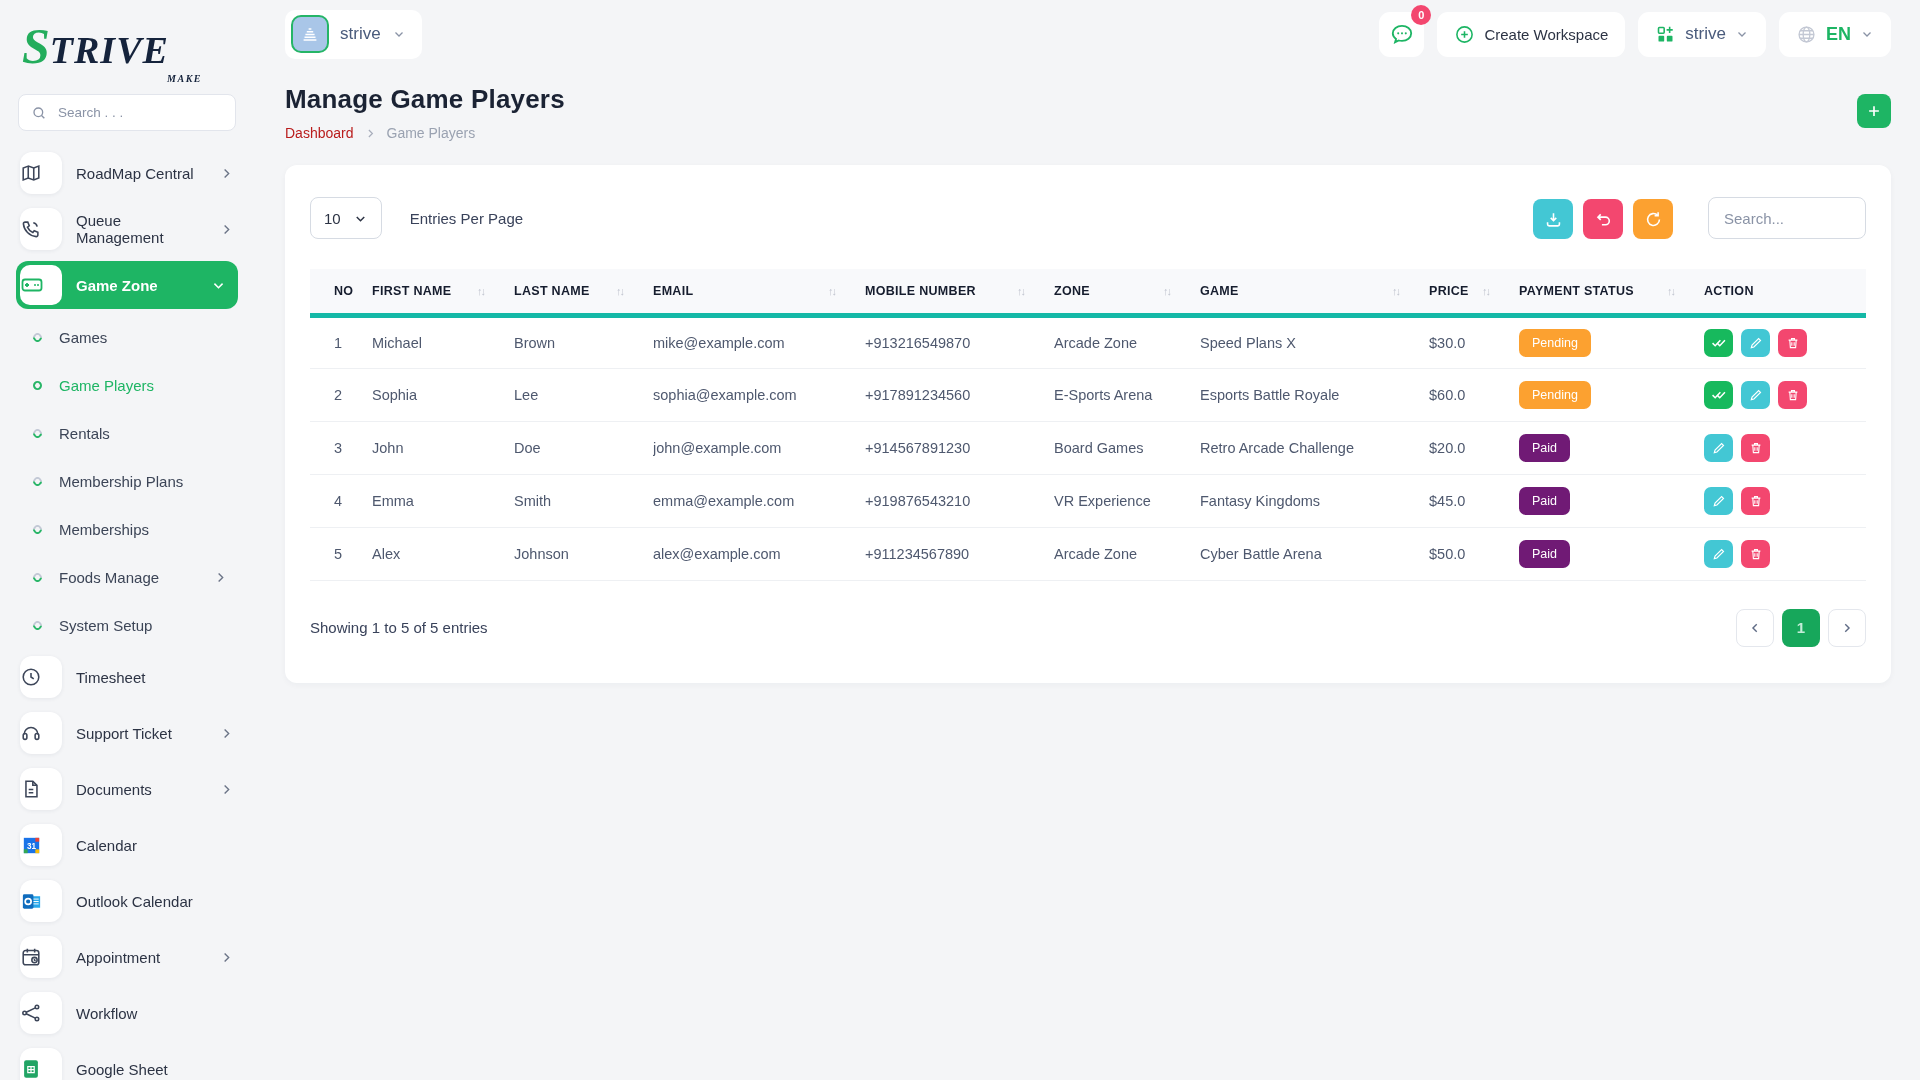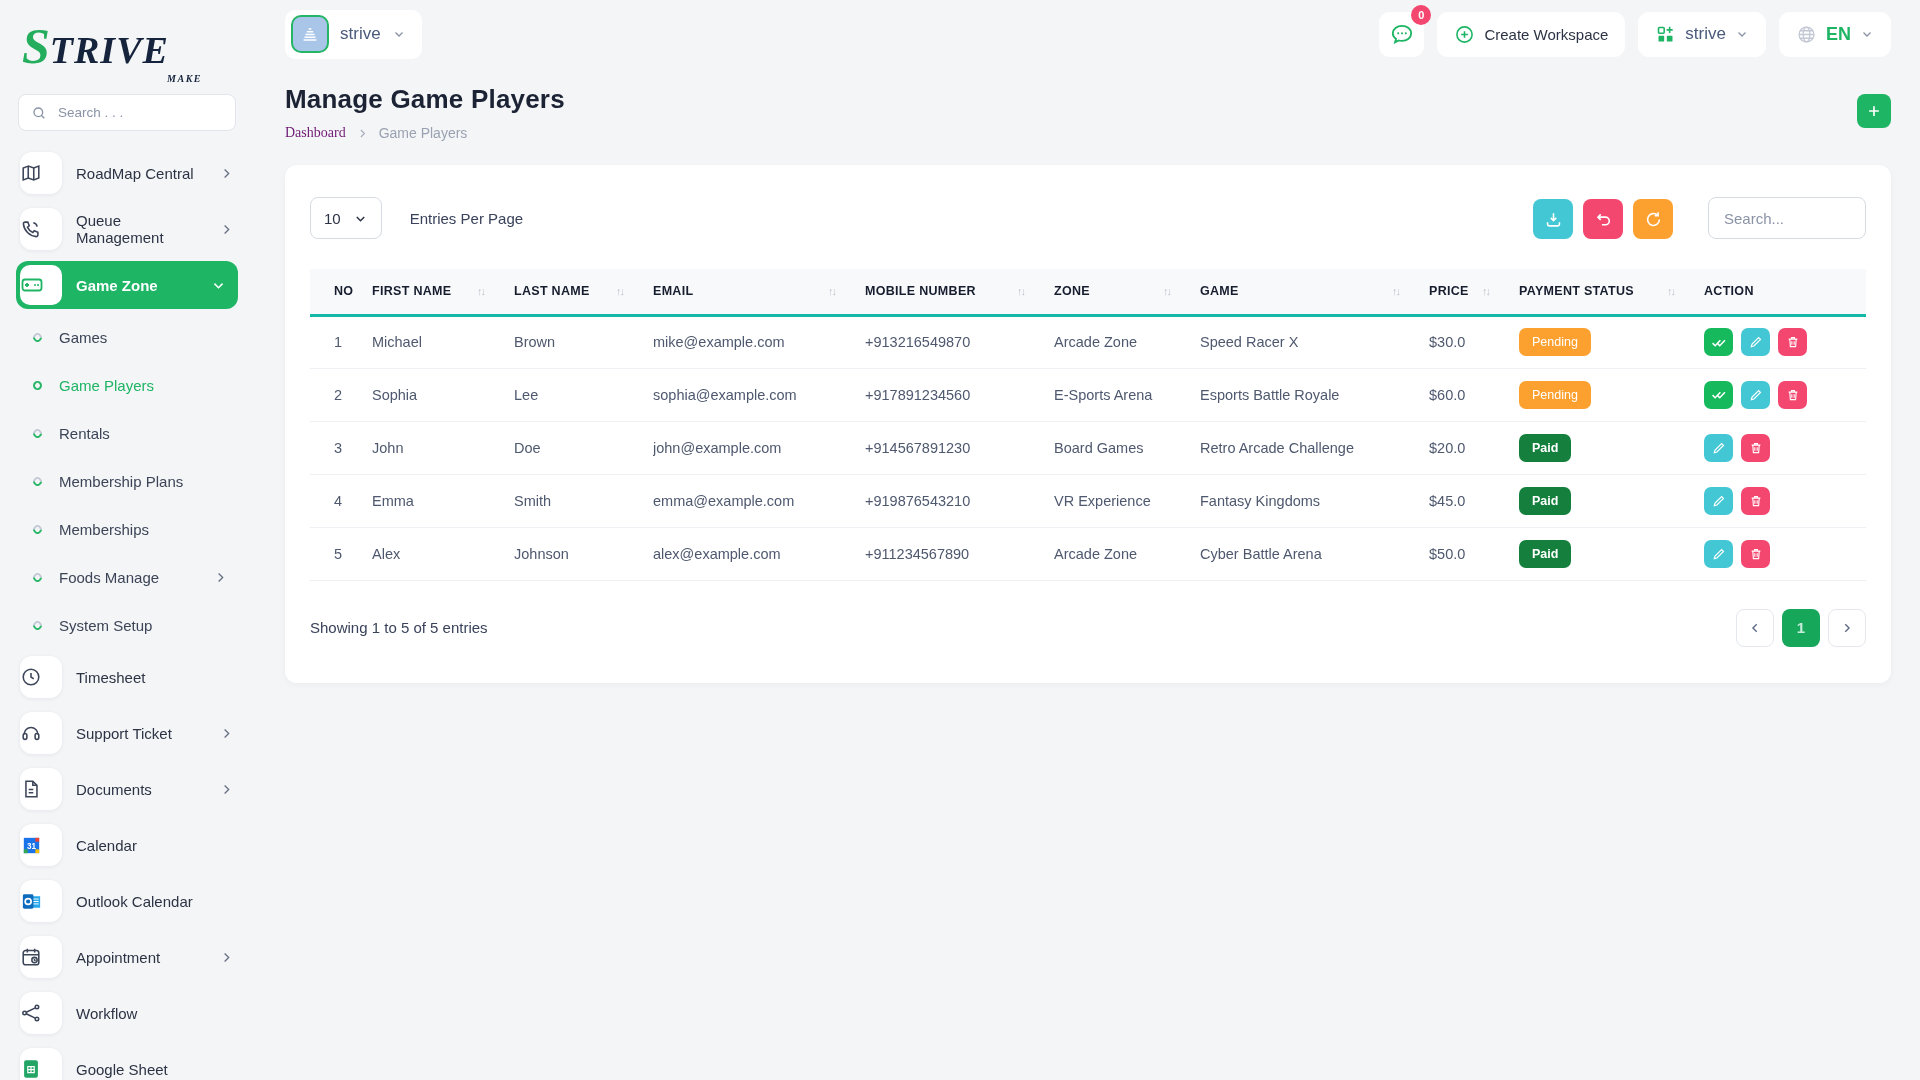--- a/index.html
+++ b/index.html
@@ -47,21 +47,21 @@
   .chat-btn { position:relative; width:45px; height:45px; background:#fff; border-radius:11px; border:0; display:flex; align-items:center; justify-content:center; cursor:pointer; }
   .chat-badge { position:absolute; top:-7px; right:-7px; min-width:20px; height:20px; padding:0 4px; background:#f3476f; color:#fff; border-radius:50%; font-size:11px; font-weight:700; display:flex; align-items:center; justify-content:center; }
   .pill-btn { display:flex; align-items:center; gap:9px; background:#fff; border-radius:11px; height:45px; padding:0 17px; border:0; cursor:pointer; font-family:inherit; }
   .pill-label { font-size:15px; color:#2c3344; font-weight:500; }
   .org-name { font-size:17px; color:#4a5b7c; }
   .lang-label { font-size:18px; color:#1db564; font-weight:700; }
 
   .page-head { display:flex; justify-content:space-between; align-items:flex-start; margin-top:18px; }
   .page-title { margin:0; font-size:26px; font-weight:700; color:#1b2334; letter-spacing:.2px; }
   .breadcrumb { margin-top:10px; display:flex; align-items:center; gap:10px; font-size:14px; }
-  .bc-link { color:#701a75; cursor:pointer;font-family:Liberation Serif, serif; }
+  .bc-link { color:#b91c1c; cursor:pointer; }
   .bc-sep { color:#a8aebc; display:flex; }
   .bc-current { color:#9aa2b1; }
   .add-btn { width:34px; height:34px; border-radius:8px; background:#1eb564; border:0; display:flex; align-items:center; justify-content:center; cursor:pointer; margin-top:10px; }
 
   
   .card { background:#fff; border-radius:12px; margin-top:24px; padding:32px 25px 36px; box-shadow:0 2px 6px rgba(35,43,66,.04); }
   .controls { display:flex; align-items:center; justify-content:space-between; }
   .controls-left { display:flex; align-items:center; gap:28px; }
   .select-box { display:flex; align-items:center; gap:12px; border:1px solid #d6dbe3; border-radius:8px; height:42px; padding:0 13px; background:#fff; cursor:pointer; }
   .select-value { font-size:15px; color:#2c3344; }
@@ -72,24 +72,24 @@
   .btn-undo { background:#f3476f; }
   .btn-refresh { background:#fca130; }
   .search-input { height:42px; border:1px solid #d6dbe3; border-radius:8px; padding:0 15px; font-size:15px; color:#5a6477; width:158px; margin-left:25px; outline:none; font-family:inherit; background:#fff; }
 
   table.grid { width:100%; border-collapse:collapse; table-layout:fixed; margin-top:30px; }
   thead th { background:#f8f9fb; height:46px; text-align:left; font-size:12.5px; font-weight:700; color:#161d2e; letter-spacing:.3px; padding:0; }
   .th-inner { display:flex; align-items:center; justify-content:space-between; padding-right:30px; }
   th.first .th-inner, td.first { padding-left:24px; }
   .sort { color:#c0c4cf; font-size:11px; font-weight:400; letter-spacing:-2px; }
   tbody td { height:53px; border-bottom:1px solid #eef0f3; font-size:14.5px; color:#4e586e; padding:0; overflow:hidden; white-space:nowrap; }
-  thead th { border-bottom:3px solid #14b8a6; }
+  thead th { border-bottom:5px solid #14b8a6; }
   .badge { display:inline-block; padding:7px 13px; border-radius:7px; color:#fff; font-size:12.5px; font-weight:500; }
   .badge-pending { background:#fca130; }
-  .badge-paid { background:#15803d;font-weight:bold; }
+  .badge-paid { background:#701a75; }
   .actions { display:flex; gap:8px; }
   .action-btn { width:29px; height:28px; border-radius:7px; border:0; display:flex; align-items:center; justify-content:center; cursor:pointer; padding:0; }
   .act-approve { background:#17b95d; }
   .act-edit { background:#43c7d4; }
   .act-delete { background:#f3476f; }
 
   .table-footer { display:flex; justify-content:space-between; align-items:center; margin-top:28px; }
   .summary { font-size:15px; color:#39425a; }
   .pagination { display:flex; gap:8px; }
   .page-btn { width:38px; height:38px; border-radius:8px; border:1px solid #e4e7ed; background:#fff; color:#5f6b85; display:flex; align-items:center; justify-content:center; font-size:15px; cursor:pointer; }
@@ -508,21 +508,21 @@
             </tr>
           </thead>
         <tbody id="tbody">
             <tr>
               <td class="first">1</td>
               <td>Michael</td>
               <td>Brown</td>
               <td>mike@example.com</td>
               <td>+913216549870</td>
               <td>Arcade Zone</td>
-              <td>Speed Racer X</td>
+              <td>Speed Plans X</td>
               <td>$30.0</td>
               <td><span class="badge badge-pending">Pending</span></td>
               <td>
                 <div class="actions">
                   <button class="action-btn act-approve">
                     <svg viewBox="0 0 24 24" width="15" height="15" fill="none" stroke="#fff" stroke-width="2.4">
                       <path d="M2.5 13l4.2 4.2L15 8.5"></path>
                       <path d="M9.8 13l4.2 4.2L22.3 8.5"></path>
                     </svg>
                   </button>

